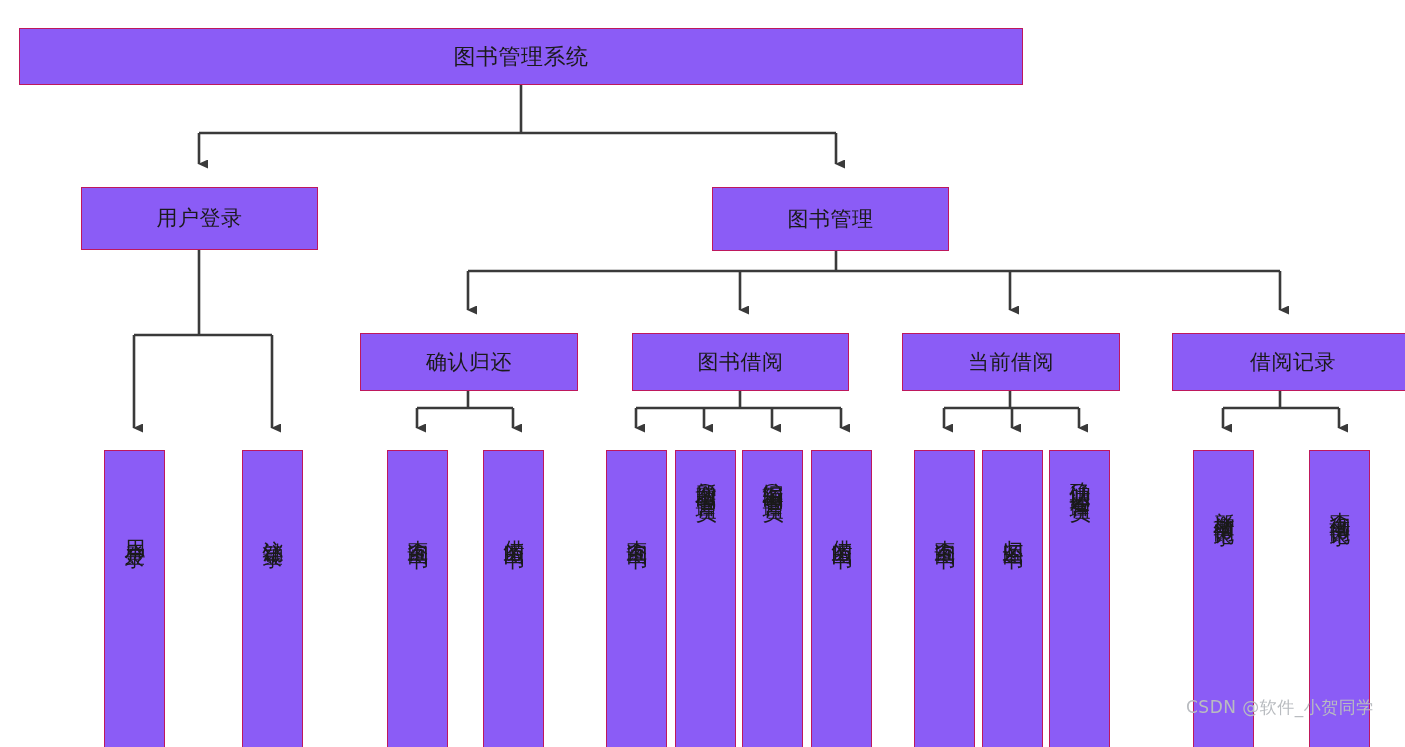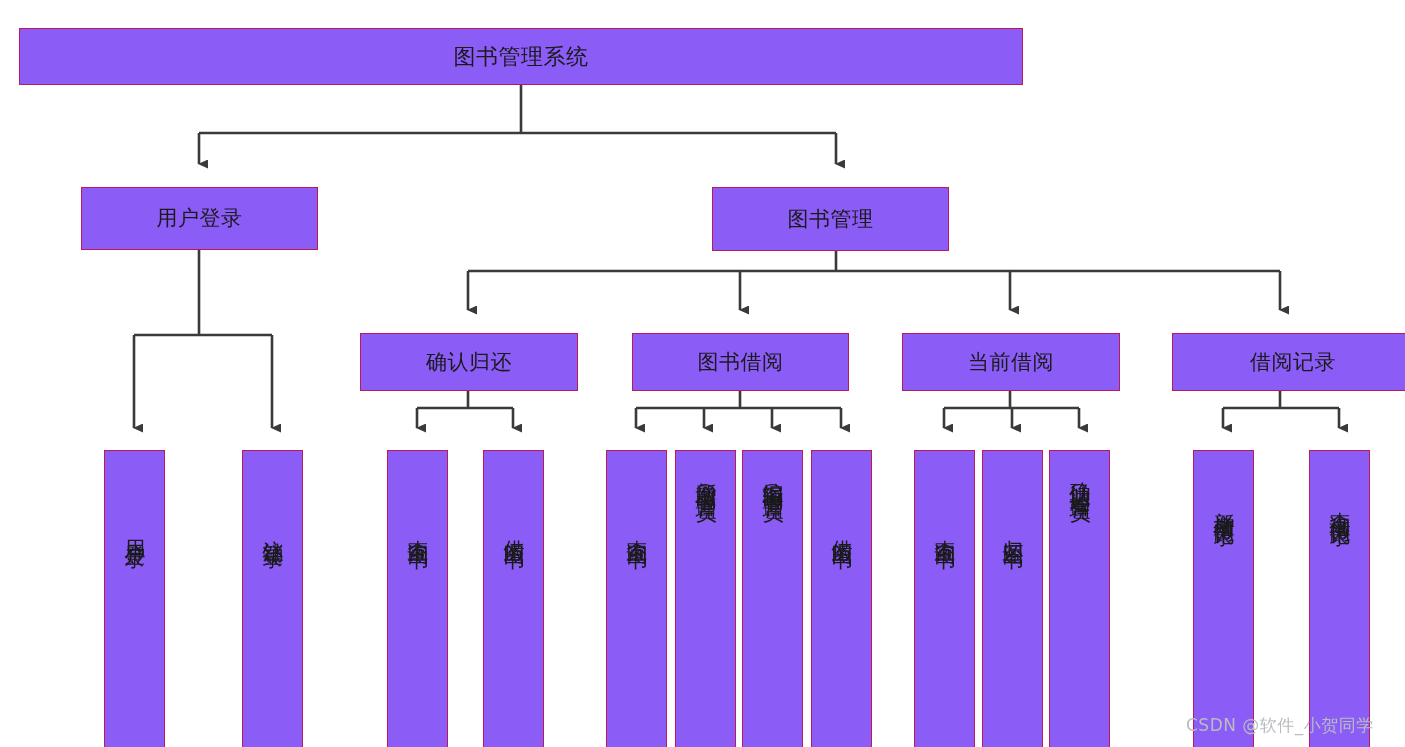--- a/index.html
+++ b/index.html
@@ -64,21 +64,21 @@
   }
   .node.vertical.mid .node-label {
     padding-top: 58px;
   }
   .node.vertical.midlow .node-label {
     padding-top: 30px;
   }
   #watermark {
     position: absolute;
     left: 1186px;
-    top: 714px;
+    top: 696px;
     font-size: 17px;
     color: #b9bcc0;
     letter-spacing: 0.5px;
     white-space: nowrap;
     z-index: 5;
     font-family: "DejaVu Sans", "Liberation Sans", sans-serif;
   }
 </style>
 </head>
 <body>

